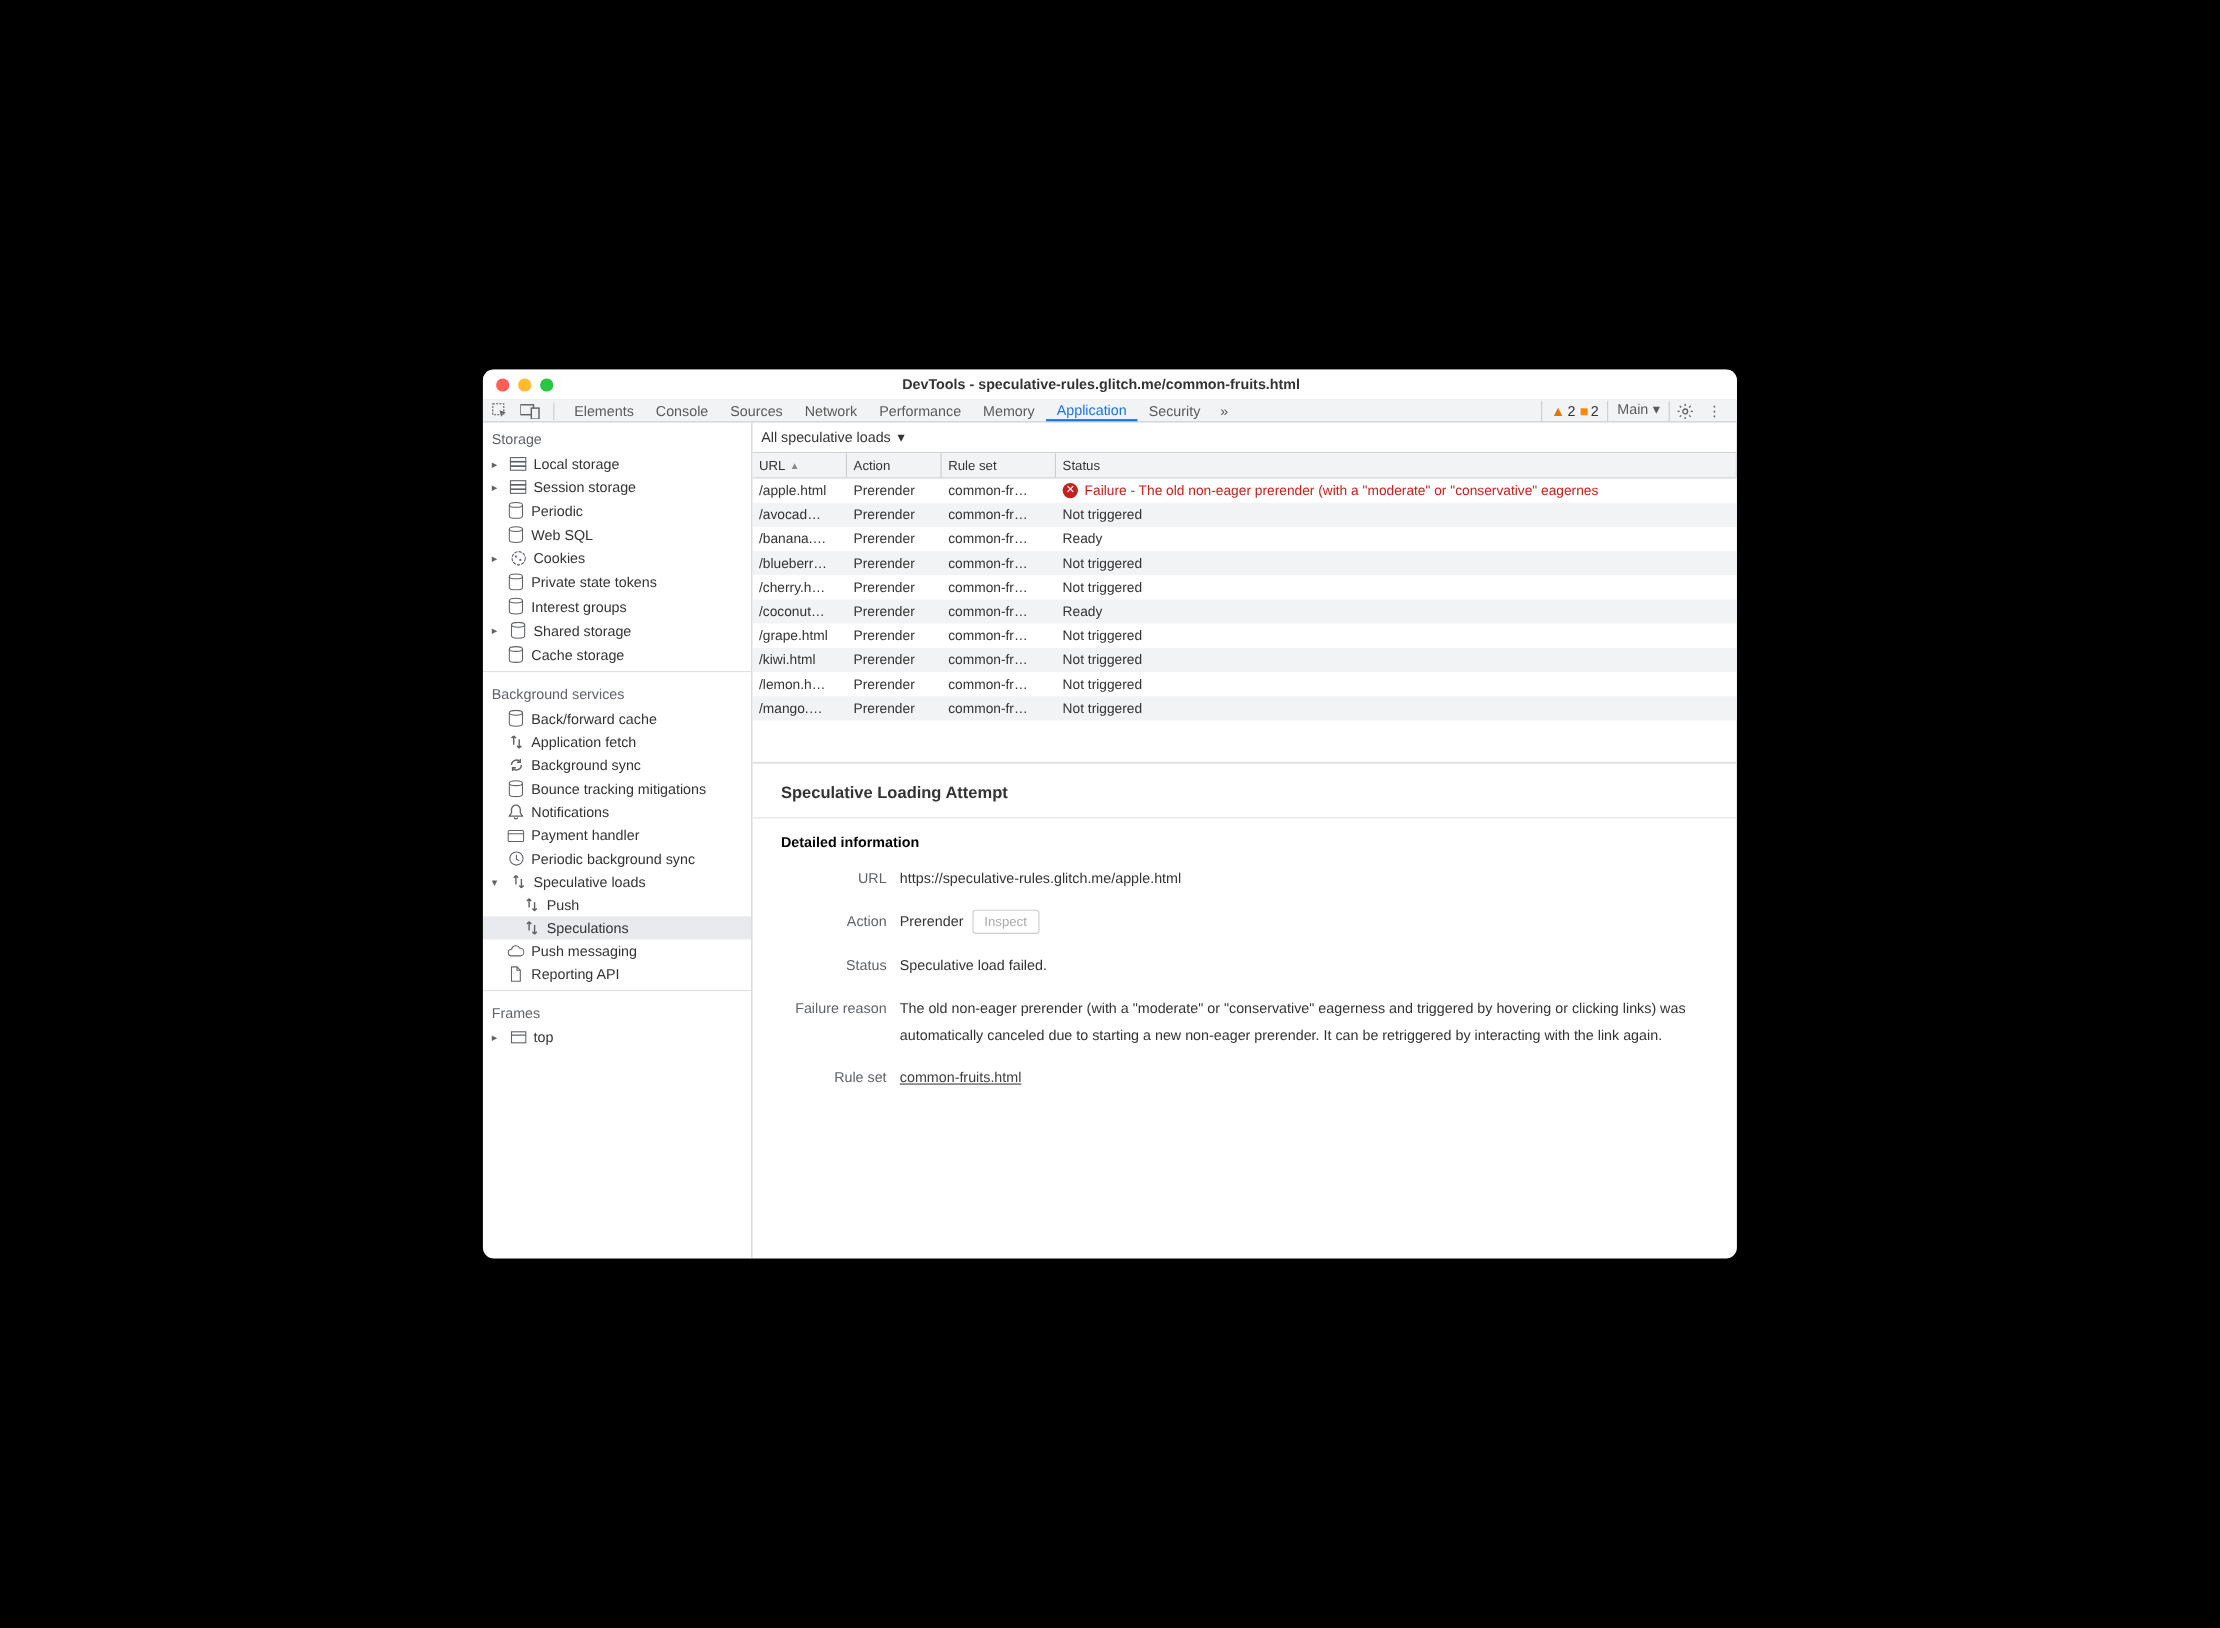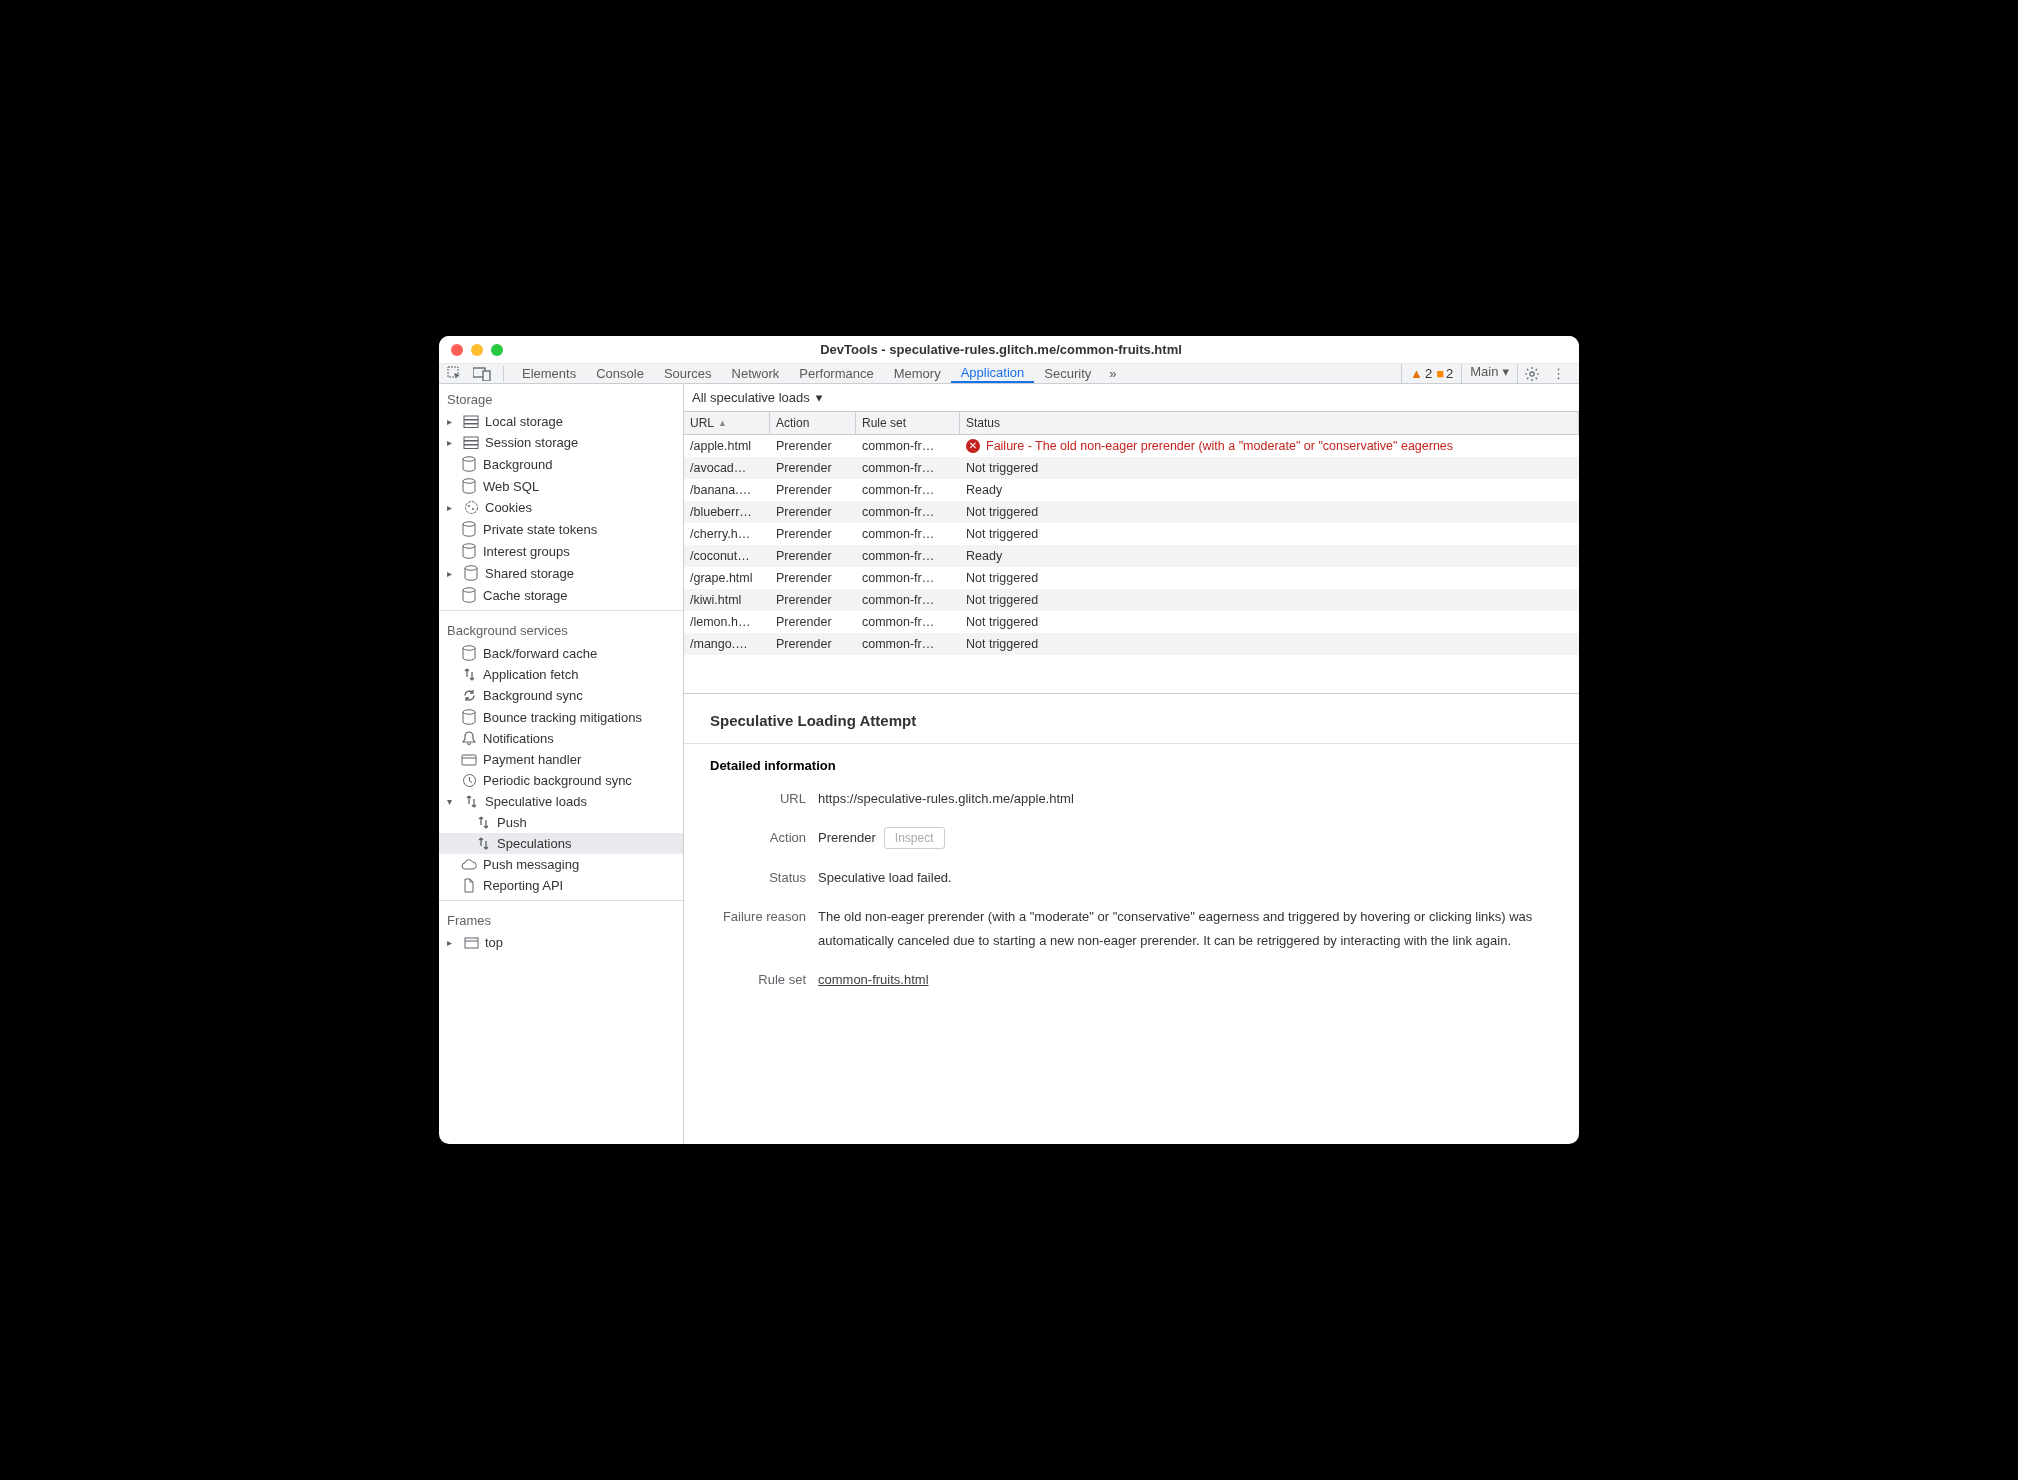--- a/index.html
+++ b/index.html
@@ -163,21 +163,21 @@
             </span>
             <span>Session storage</span>
           </div>
           <div class="item">
             <span class="icon">
               <svg width="14" height="16" viewBox="0 0 14 16">
                 <ellipse cx="7" cy="3" rx="6" ry="2.2" fill="none" stroke="#5f6368"></ellipse>
                 <path d="M1 3v10a6 2.2 0 0 0 12 0V3" fill="none" stroke="#5f6368"></path>
               </svg>
             </span>
-            <span>Background</span>
+            <span>Periodic</span>
           </div>
           <div class="item">
             <span class="icon">
               <svg width="14" height="16" viewBox="0 0 14 16">
                 <ellipse cx="7" cy="3" rx="6" ry="2.2" fill="none" stroke="#5f6368"></ellipse>
                 <path d="M1 3v10a6 2.2 0 0 0 12 0V3" fill="none" stroke="#5f6368"></path>
               </svg>
             </span>
             <span>Web SQL</span>
           </div>

